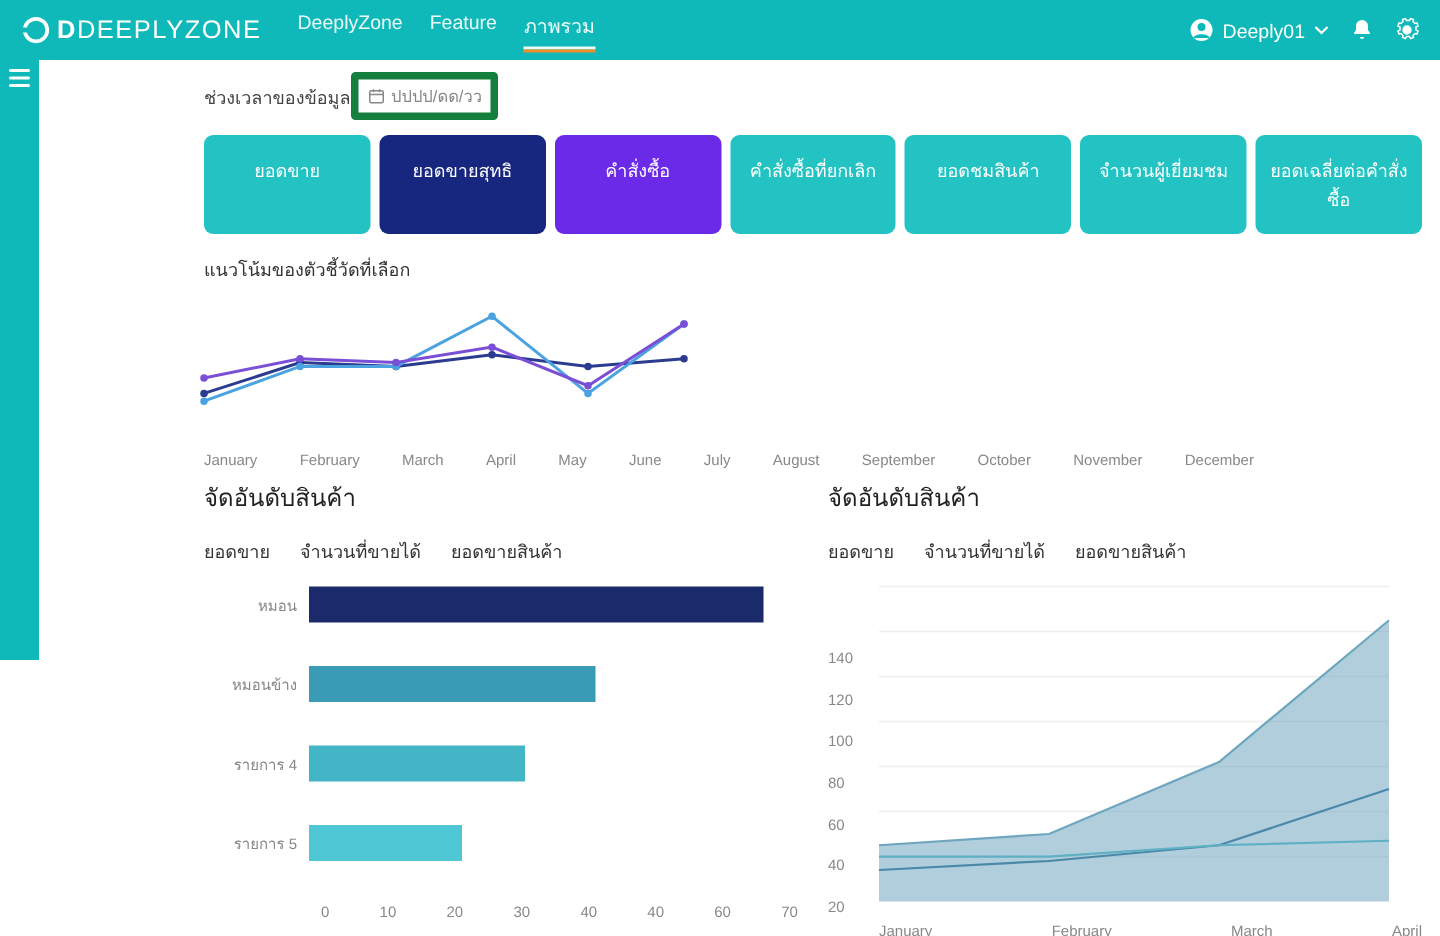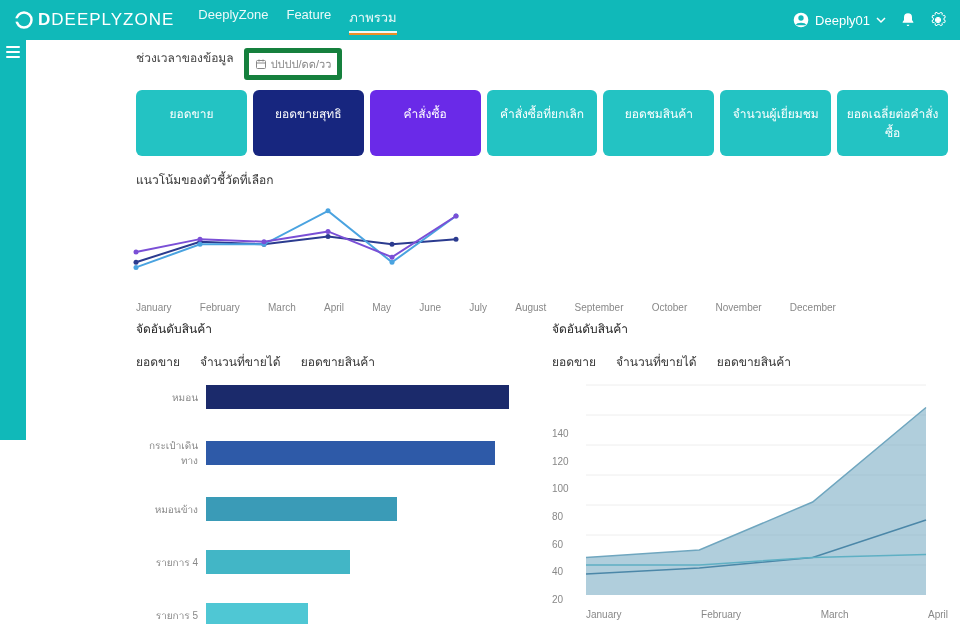--- a/index.html
+++ b/index.html
@@ -13,32 +13,32 @@
 .navlink.active { border-bottom:2px solid #fff; position:relative; }
 .navlink.active::after { content:""; position:absolute; left:0; right:0; bottom:-4px; height:2px; background:#ff8c1a; }
 .spacer { flex:1; }
 .user { display:flex; align-items:center; gap:14px; font-size:13px; }
 .user .u { display:flex; align-items:center; gap:6px; cursor:pointer; }
 .iconbtn { cursor:pointer; }
 .sidebar { position:absolute; left:0; top:40px; width:26px; height:400px; background:#10B9B9; display:flex; justify-content:center; padding-top:6px; }
 .hamb { display:flex; flex-direction:column; gap:3px; cursor:pointer; }
 .hamb span { width:14px; height:2px; background:#fff; border-radius:1px; }
 .content { position:absolute; left:26px; top:40px; right:0; bottom:0; padding:8px 12px 0 110px; overflow:hidden; }
-.daterow { display:flex; gap:10px; font-size:12px; color:#444; }
+.daterow { display:flex; align-items:center; font-size:12px; color:#444; }
 .datebox { border:5px solid #15803d; border-radius:3px; padding:2px 6px; display:flex; align-items:center; gap:4px; color:#888; font-size:11px; }
 .cards { display:flex; gap:6px; margin-top:10px; }
 .card { flex:1; text-align:center; padding:14px 4px; border-radius:6px; font-size:12px; color:#fff; background:#23C3C3; cursor:pointer; }
 .card.navy { background:#17267F; }
 .card.purple { background:#6A2AE8; }
 .sectitle { font-size:12px; color:#333; margin-top:14px; margin-bottom:4px; }
 .linewrap { position:relative; height:120px; }
 .lineaxis { position:absolute; bottom:0; left:0; right:0; display:flex; justify-content:space-between; font-size:10px; color:#888; }
 .rankrow { display:flex; gap:20px; }
 .rankcol { flex:1; }
-.rhead { font-size:12px; color:#222; margin-top:6px; }
+.rhead { font-size:16px; color:#222; margin-top:6px; }
 .tabs { display:flex; gap:20px; font-size:12px; color:#333; margin:14px 0 14px 0; }
 .hbarwrap { position:relative; height:240px; }
 .hbar-row { display:flex; align-items:center; margin-bottom:29px; }
 .hbar-label { width:70px; font-size:10px; color:#888; text-align:right; padding-right:8px; }
 .hbar-track { flex:1; height:24px; position:relative; }
 .hbar { height:100%; }
 .hbar-axis { display:flex; justify-content:space-between; font-size:10px; color:#888; margin-left:78px; margin-top:6px; }
 .areawrap { position:relative; height:240px; }
 .area-yaxis { position:absolute; left:0; top:0; bottom:20px; width:30px; display:flex; flex-direction:column; justify-content:space-between; font-size:10px; color:#888; text-align:left;margin-top:43px; }
 .area-xaxis { display:flex; justify-content:space-between; font-size:10px; color:#888; margin-left:34px; }
@@ -165,26 +165,20 @@
         </div>
       <div class="hbarwrap">
         <div id="hbars">
             <div class="hbar-row">
               <div class="hbar-label">หมอน</div>
               <div class="hbar-track">
                 <div class="hbar" style="width: 92.8571%; background: rgb(27, 42, 107);"></div>
               </div>
             </div>
             <div class="hbar-row">
-              <div class="hbar-label">กระเป๋าเดินทาง</div>
-              <div class="hbar-track">
-                <div class="hbar" style="width: 88.5714%; background: rgb(46, 90, 168);"></div>
-              </div>
-            </div>
-            <div class="hbar-row">
               <div class="hbar-label">หมอนข้าง</div>
               <div class="hbar-track">
                 <div class="hbar" style="width: 58.5714%; background: rgb(58, 155, 183);"></div>
               </div>
             </div>
             <div class="hbar-row">
               <div class="hbar-label">รายการ 4</div>
               <div class="hbar-track">
                 <div class="hbar" style="width: 44.2857%; background: rgb(66, 182, 198);"></div>
               </div>

